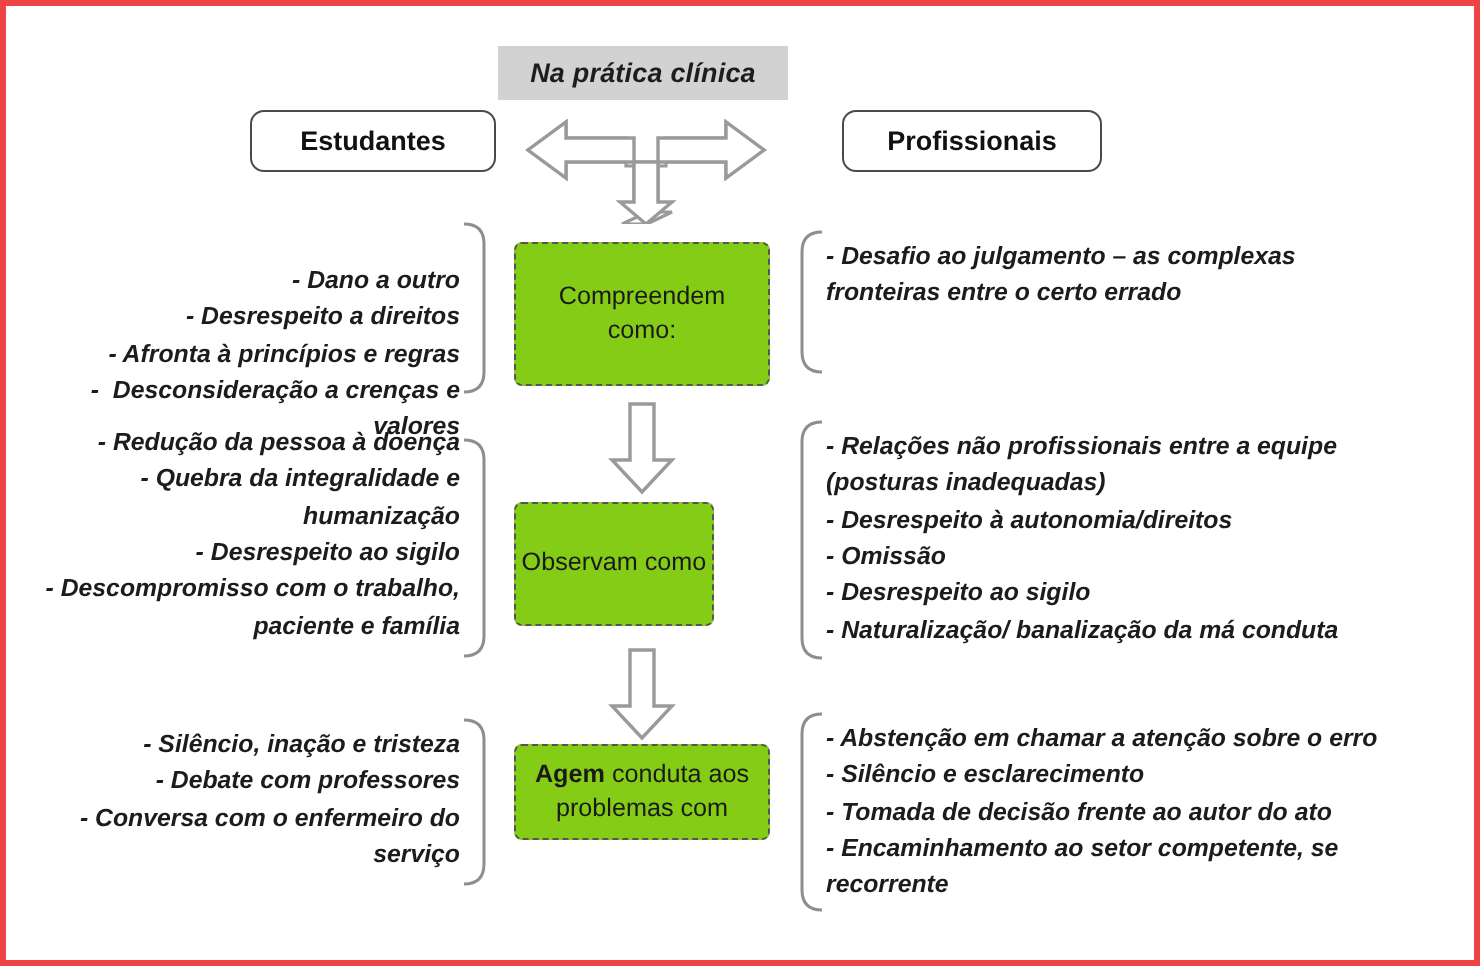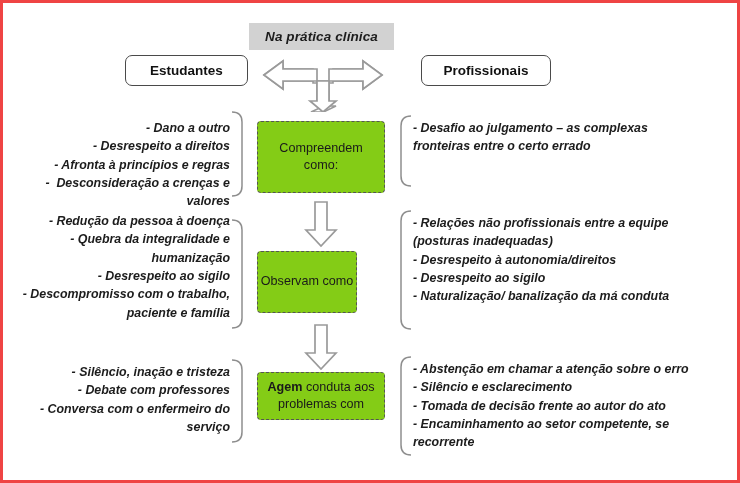--- a/index.html
+++ b/index.html
@@ -81,21 +81,21 @@
   .side.left{ text-align:right; }
   .side.right{ text-align:left; }
 
   .side .line{ display:block; white-space:pre-wrap; }
 
   
   .brk{ position:absolute; }
   .brk svg{ display:block; }
 
   
-  .L1{ left:22px;  top:116px; width:205px; }
+  .L1{ left:22px;  top:128px; width:205px; }
   .L2{ left:10px;  top:209px; width:217px; }
   .L3{ left:18px;  top:360px; width:209px; }
   
   .R1{ left:410px; top:116px; width:255px; }
   .R2{ left:410px; top:211px; width:262px; }
   .R3{ left:410px; top:357px; width:278px; }
 
   
   .BL1{ left:228px; top:108px; }
   .BL2{ left:228px; top:216px; }
@@ -206,20 +206,21 @@
     <span class="line">- Conversa com o enfermeiro do serviço</span>
   </div>
 
   <div class="side right R1">
     <span class="line">- Desafio ao julgamento – as complexas fronteiras entre o certo errado</span>
   </div>
 
   <div class="side right R2">
     <span class="line">- Relações não profissionais entre a equipe (posturas inadequadas)</span>
     <span class="line">- Desrespeito à autonomia/direitos</span>
+    <span class="line">- Omissão</span>
     <span class="line">- Desrespeito ao sigilo</span>
     <span class="line">- Naturalização/ banalização da má conduta</span>
   </div>
 
   <div class="side right R3">
     <span class="line">- Abstenção em chamar a atenção sobre o erro</span>
     <span class="line">- Silêncio e esclarecimento</span>
     <span class="line">- Tomada de decisão frente ao autor do ato</span>
     <span class="line">- Encaminhamento ao setor competente, se recorrente</span>
   </div>

